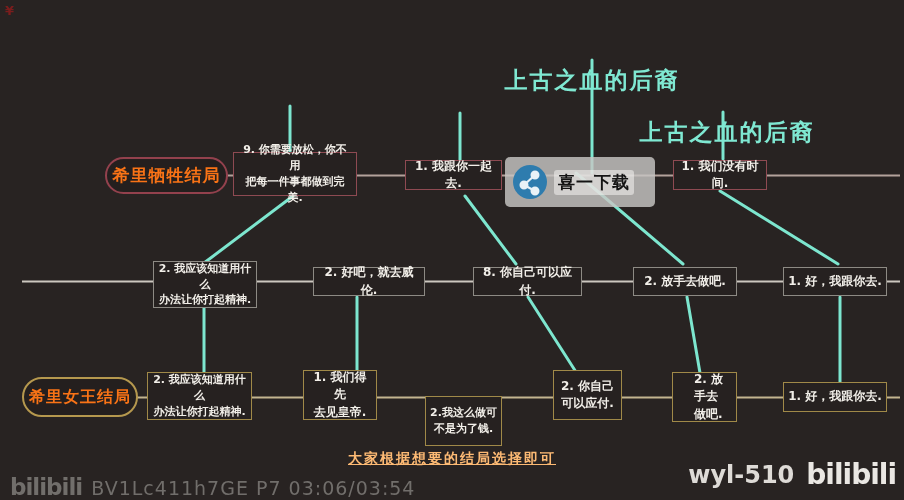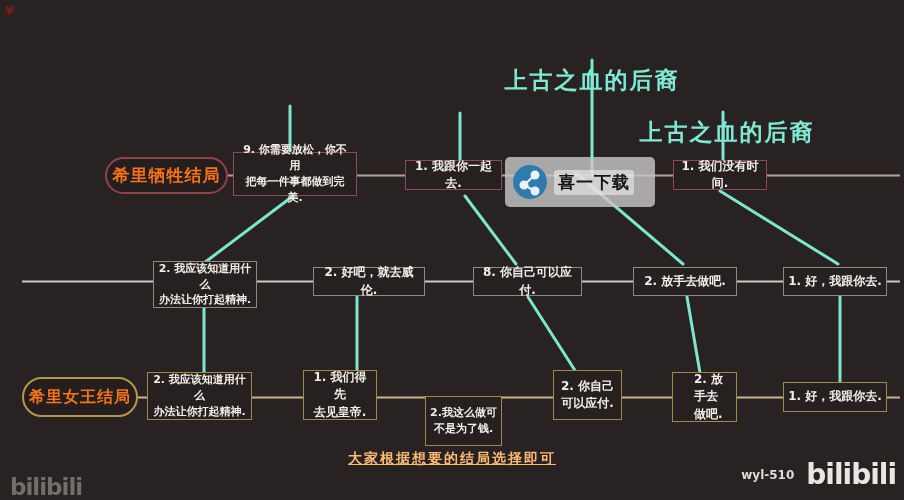--- a/index.html
+++ b/index.html
@@ -27,21 +27,21 @@
         align-items:center;padding-left:7px;box-sizing:border-box;}
   .watermark .wm-text{font-size:17px;font-weight:bold;color:#141414;margin-left:6px;
         letter-spacing:1px;background:rgba(244,243,240,0.55);padding:1px 4px;border-radius:3px;}
   .caption{position:absolute;left:452px;top:450px;transform:translateX(-50%);
         color:#fdba74;font-size:14px;font-weight:600;letter-spacing:2px;white-space:nowrap;text-decoration:underline;}
   .playerbar{position:absolute;left:10px;top:474px;display:flex;align-items:baseline;
         gap:9px;color:#716e6b;}
   .playerbar .bili{font-size:23px;font-weight:bold;letter-spacing:-1px;}
   .playerbar .vinfo{font-size:19px;letter-spacing:1px;}
   .brandbr{position:absolute;right:8px;top:458px;display:flex;align-items:center;gap:12px;}
-  .brandbr .uid{color:#dedbd7;font-size:12px;font-weight:bold;}
+  .brandbr .uid{color:#dedbd7;font-size:24px;font-weight:bold;}
   .brandbr .bili{color:#eae7e3;font-size:28px;font-weight:bold;letter-spacing:-1px;}
   .corner-mark{position:absolute;left:5px;top:3px;color:#7a1d1d;font-size:13px;font-weight:bold;}
 </style>
 </head>
 <body>
 
 <div class="stage">
 
   <svg class="flow" width="904" height="500">
 
@@ -108,20 +108,21 @@
         <circle cx="23" cy="27" r="3.4"></circle>
       </g>
     </svg>
     <span class="wm-text">喜一下载</span>
   </div>
 
   <div class="caption">大家根据想要的结局选择即可</div>
 
   <div class="playerbar">
     <span class="bili">bilibili</span>
+    <span class="vinfo">BV1Lc411h7GE P7 03:06/03:54</span>
   </div>
 
   <div class="brandbr">
     <span class="uid">wyl-510</span>
     <span class="bili">bilibili</span>
   </div>
 
   <div class="corner-mark">¥</div>
 
 </div>

